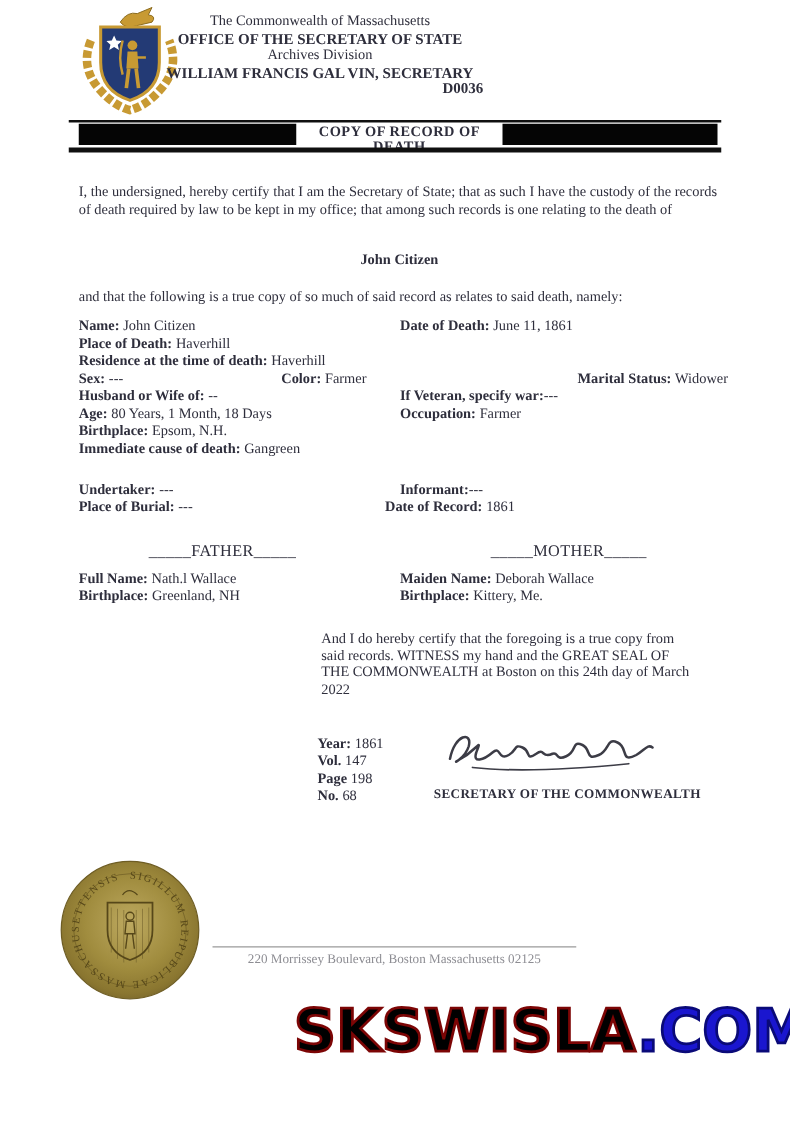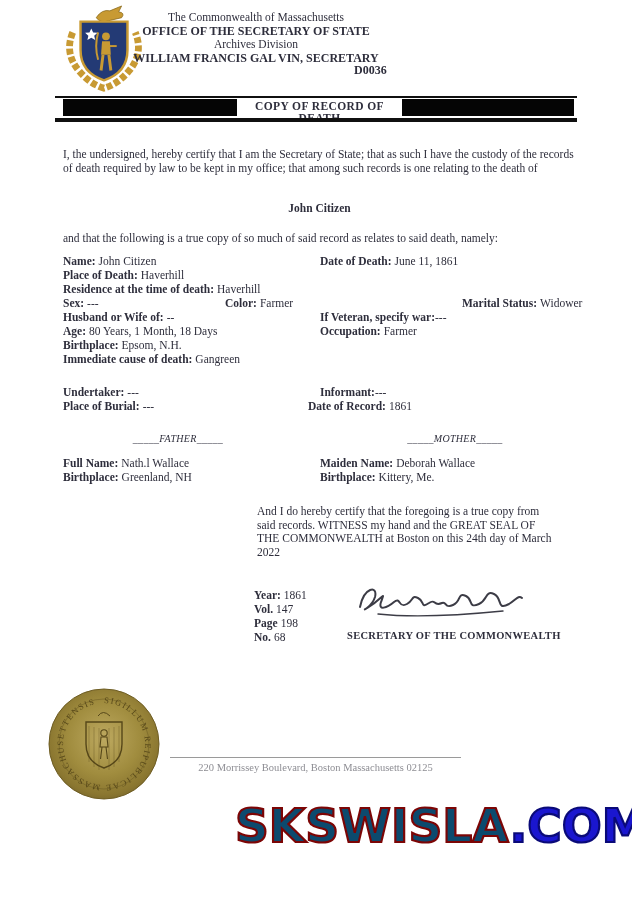--- a/index.html
+++ b/index.html
@@ -14,31 +14,31 @@
   .center{text-align:center;}
   .redbar{background:#050505;}
   .rule{background:#101010;}
   .hdr-line{line-height:13.5px;}
   .hdr1{font-size:11.5px;}
   .hdr2{font-size:12px;font-weight:bold;}
   .hdr3{font-size:12px;font-weight:bold;}
   .hdr4{font-size:11.5px;}
   .doccode{font-size:12px;font-weight:bold;}
   .titlebar{font-size:11.5px;font-weight:bold;letter-spacing:.4px;}
-  .heading-parent{font-size:10px;letter-spacing:.3px;font-style:italic;}
+  .heading-parent{font-size:13px;letter-spacing:.3px;}
   .attest{font-size:11.5px;line-height:13.5px;}
   .refrow{font-size:11.5px;line-height:14px;}
   .sec-title{font-size:10.5px;font-weight:bold;letter-spacing:.3px;}
   .footer-rule{background:#9a9a9a;}
   .footer-addr{font-size:10.5px;color:#8d8d93;}
   .watermark{
     font-family:"DejaVu Sans", sans-serif;font-weight:700;font-size:47px;
     line-height:1;white-space:nowrap;letter-spacing:0;
   }
-  .wm-red{color:#0c4a6e;-webkit-text-stroke:2.2px #7c0505;}
+  .wm-red{color:#000000;-webkit-text-stroke:2.2px #7c0505;}
   .wm-blue{color:#1a16cf;-webkit-text-stroke:2.2px #0a0a78;}
 </style>
 </head>
 <body>
 
 <div class="page">
 
   <svg class="abs" style="left:60px;top:5px;" width="88" height="88" viewBox="0 0 90 90">
 
     <path d="M37,13 q6,-9 14,-7 l12,-5 -3,6 q7,1 3,6 l-13,3 q-8,3 -13,-3 z" fill="#c89a33" stroke="#8a6a1e" stroke-width="0.8"></path>

